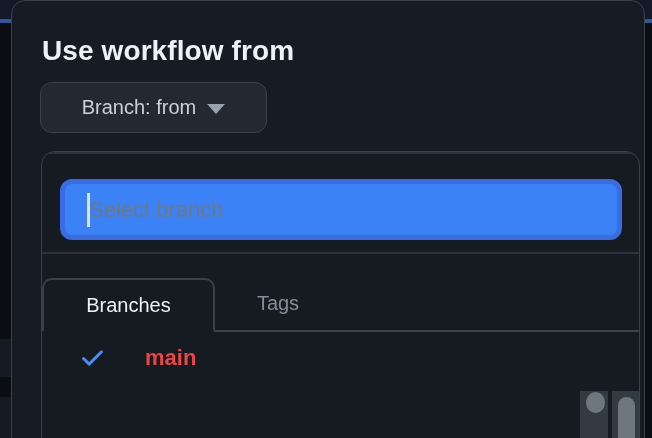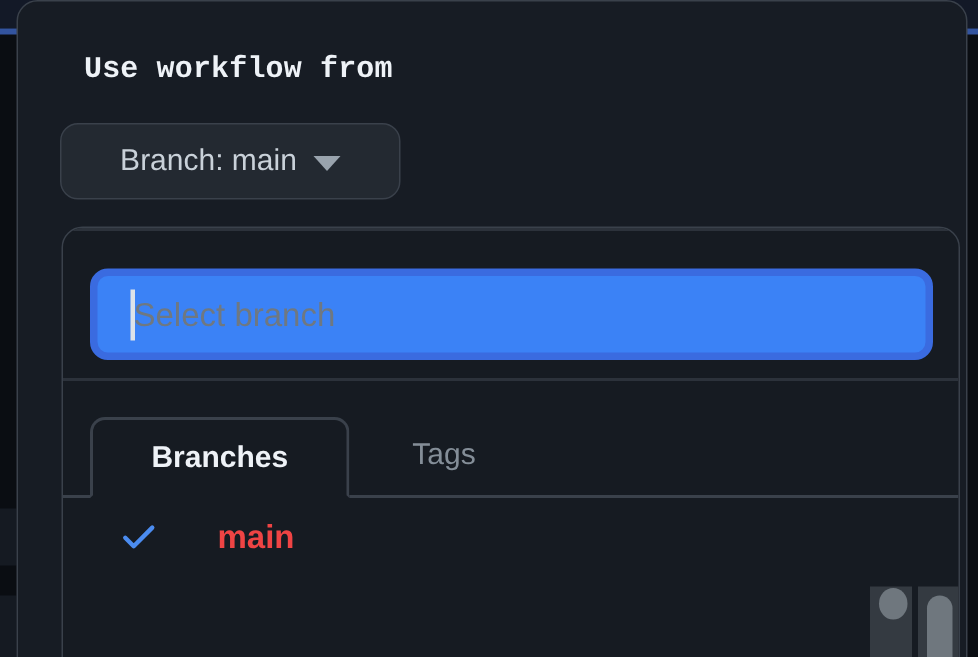--- a/index.html
+++ b/index.html
@@ -19,22 +19,22 @@
   .bg-row-2 { position:absolute; left:0; top:397px; width:11px; height:41px; background:#151a22; }
 
   
   .dialog {
     position:absolute; left:11px; top:0; width:634px; height:470px;
     background:#171c24;
     border:1.5px solid #3a414b;
     border-radius:14px;
   }
   .dialog-heading {
-    position:absolute; left:44px; top:34px;
-    font-size:20px; font-weight:700; color:#eef2f7; letter-spacing:.1px;font-family:Liberation Mono, monospace;
+    position:absolute; left:30px; top:34px;
+    font-size:28px; font-weight:700; color:#eef2f7; letter-spacing:.1px;
   }
   .branch-button {
     position:absolute; left:28px; top:81px; width:227px; height:51px;
     background:#232931; border:1px solid #3a414b; border-radius:12px;
     display:flex; align-items:center; justify-content:center; gap:11px;
     cursor:pointer;
   }
   .branch-button-label { font-size:20px; color:#c9d1d9; }
   .caret-down {
     width:0; height:0; margin-top:3px;
@@ -70,27 +70,27 @@
     position:absolute; left:45px; top:39px; width:2.5px; height:34px;
     background:#dde3e9;
   }
 
   .tabs-row {
     height:78px;
     display:flex; align-items:flex-end;
     border-bottom:2px solid #3a414b;
   }
   .tab {
-    margin-left:18px; margin-bottom:-2px;
+    margin-bottom:-2px;
     width:173px; height:54px;
     background:#161b22;
     border:2px solid #3a414b; border-bottom:2px solid #161b22;
     border-radius:10px 10px 0 0;
     display:flex; align-items:center; justify-content:center;
-    font-size:20px; font-weight:700; color:#eef2f7;
+    font-size:20px; font-weight:400; color:#eef2f7;
     cursor:pointer;
   }
   .tab-inactive {
     width:126px; height:54px;
     display:flex; align-items:center; justify-content:center;
     font-size:20px; color:#848e98;
     cursor:pointer;
   }
 
   .ref-list .list-item {
@@ -124,21 +124,21 @@
 <div class="bg-top-strip"></div>
 <div class="bg-accent-line"></div>
 <div class="bg-row-1"></div>
 <div class="bg-row-2"></div>
 
 <div class="dialog">
 
   <div class="dialog-heading">Use workflow from</div>
 
   <div class="branch-button">
-    <span class="branch-button-label">Branch: main</span>
+    <span class="branch-button-label">Branch: from</span>
     <span class="caret-down"></span>
   </div>
 
   <div class="ref-panel">
 
     <div class="panel-divider"></div>
 
     <div class="filter-section">
       <input class="filter-input" type="text" placeholder="Select branch" style="">
       <div class="text-cursor"></div>

